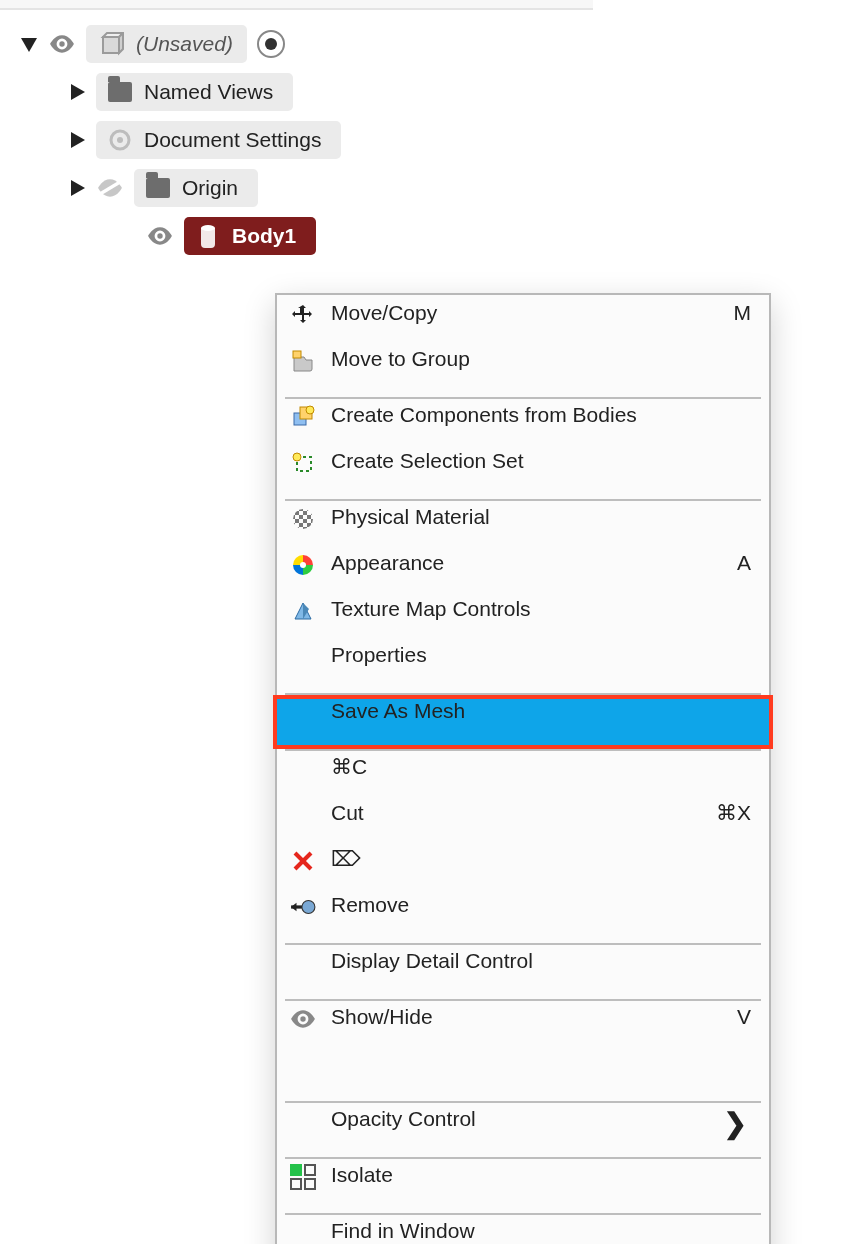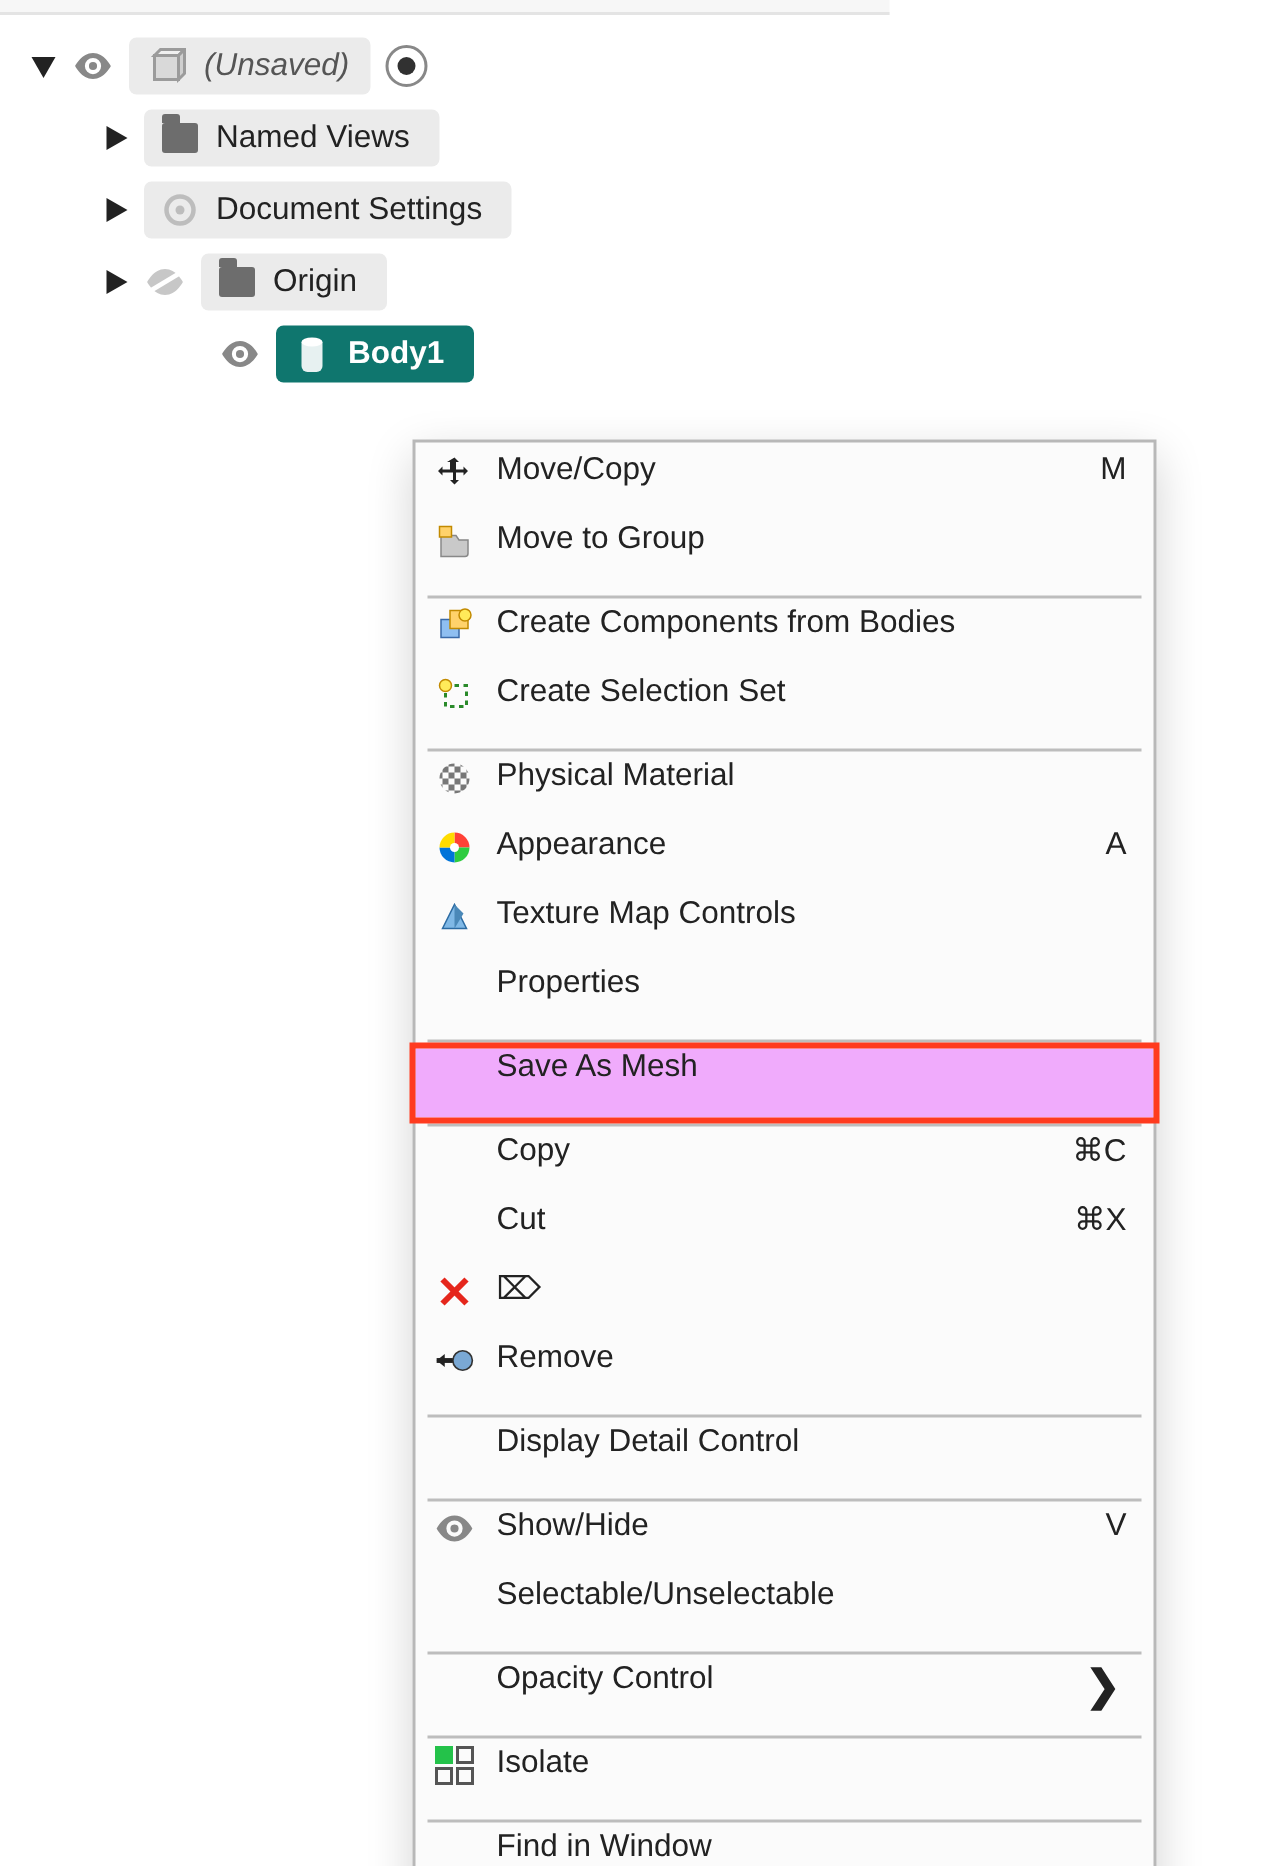--- a/index.html
+++ b/index.html
@@ -15,33 +15,33 @@
   .triwrap{width:18px;height:18px;display:flex;align-items:center;justify-content:center;}
   .eye{width:28px;height:18px;display:flex;align-items:center;justify-content:center;color:#888;}
   .eye svg{width:26px;height:18px;}
   .eye.dim{color:#c7c7c7;}
   .chip{display:inline-flex;align-items:center;height:38px;padding:0 20px 0 12px;background:#ebebeb;border-radius:5px;gap:12px;}
   .chip .label{font-weight:400;color:#222;}
   .chip.root{padding:0 14px;font-style:italic;color:#555;}
   .chip.root .label{color:#555;}
   .chip.bodies{position:relative;}
   .chip.bodies::after{content:"";position:absolute;left:46px;right:12px;bottom:-4px;height:0;border-top:3px dotted #2b5ea8;}
-  .chip.sel{background:#0f766e;color:#fff;}
+  .chip.sel{background:#7f1d1d;color:#fff;}
   .chip.sel .label{color:#fff;font-weight:600;}
   .icn{width:24px;height:24px;display:flex;align-items:center;justify-content:center;}
   .icn svg{width:24px;height:24px;}
   .radio{width:24px;height:24px;border:2px solid #888;border-radius:50%;display:flex;align-items:center;justify-content:center;}
   .radio .dot{width:12px;height:12px;border-radius:50%;background:#313131;}
   
   .menu{position:absolute;left:275px;top:293px;width:492px;border:2px solid #b8b8b8;background:#fbfbfb;box-shadow:0 10px 30px rgba(0,0,0,.18);padding:6px 0;}
   .mi{display:flex;align-items:flex-start;height:46px;padding:0 18px 0 12px;gap:14px;position:relative;}
   .mi .mic{width:28px;height:28px;display:flex;align-items:center;justify-content:center;flex-shrink:0;}
   .mi .mt{flex:1;color:#222;}
   .mi .ms{color:#222;font-size:21px;}
-  .mi.hl{background:#f0abfc;outline:4px solid #ff3b1f;outline-offset:0;}
+  .mi.hl{background:#0ea5e9;outline:4px solid #ff3b1f;outline-offset:0;}
   .sep{height:0;border-top:2px solid #bdbdbd;margin:4px 8px;}
   .chev{font-size:28px;font-weight:700;color:#222;padding-right:4px;}
   .folder{width:26px;height:20px;background:#6d6d6d;position:relative;border-radius:2px;}
   .folder::before{content:"";position:absolute;left:0;top:-6px;width:12px;height:6px;background:#6d6d6d;border-radius:2px 2px 0 0;}
   .isolate{display:grid;grid-template-columns:12px 12px;grid-template-rows:12px 12px;gap:2px;}
   .isolate span{border:2px solid #555;}
   .isolate .g{background:#24c24a;border-color:#24c24a;}
 </style>
 </head>
 <body>
@@ -223,21 +223,20 @@
         <span class="mt">Properties</span>
       </div>
       <div class="sep"></div>
       <div class="mi hl">
         <span class="mic"></span>
         <span class="mt">Save As Mesh</span>
       </div>
       <div class="sep"></div>
       <div class="mi">
         <span class="mic"></span>
-        <span class="mt">Copy</span>
         <span class="ms">⌘C</span>
       </div>
       <div class="mi">
         <span class="mic"></span>
         <span class="mt">Cut</span>
         <span class="ms">⌘X</span>
       </div>
       <div class="mi">
         <span class="mic">
           <svg viewBox="0 0 24 24" width="24" height="24">
@@ -268,21 +267,20 @@
           <svg viewBox="0 0 24 16" width="26" height="18">
             <path d="M12 0C5 0 1 8 1 8s4 8 11 8 11-8 11-8S19 0 12 0zm0 13a5 5 0 110-10 5 5 0 010 10z" fill="#888"></path>
             <circle cx="12" cy="8" r="2.5" fill="#888"></circle>
           </svg>
         </span>
         <span class="mt">Show/Hide</span>
         <span class="ms">V</span>
       </div>
       <div class="mi">
         <span class="mic"></span>
-        <span class="mt">Selectable/Unselectable</span>
       </div>
       <div class="sep"></div>
       <div class="mi">
         <span class="mic"></span>
         <span class="mt">Opacity Control</span>
         <span class="chev">❯</span>
       </div>
       <div class="sep"></div>
       <div class="mi">
         <span class="mic">

